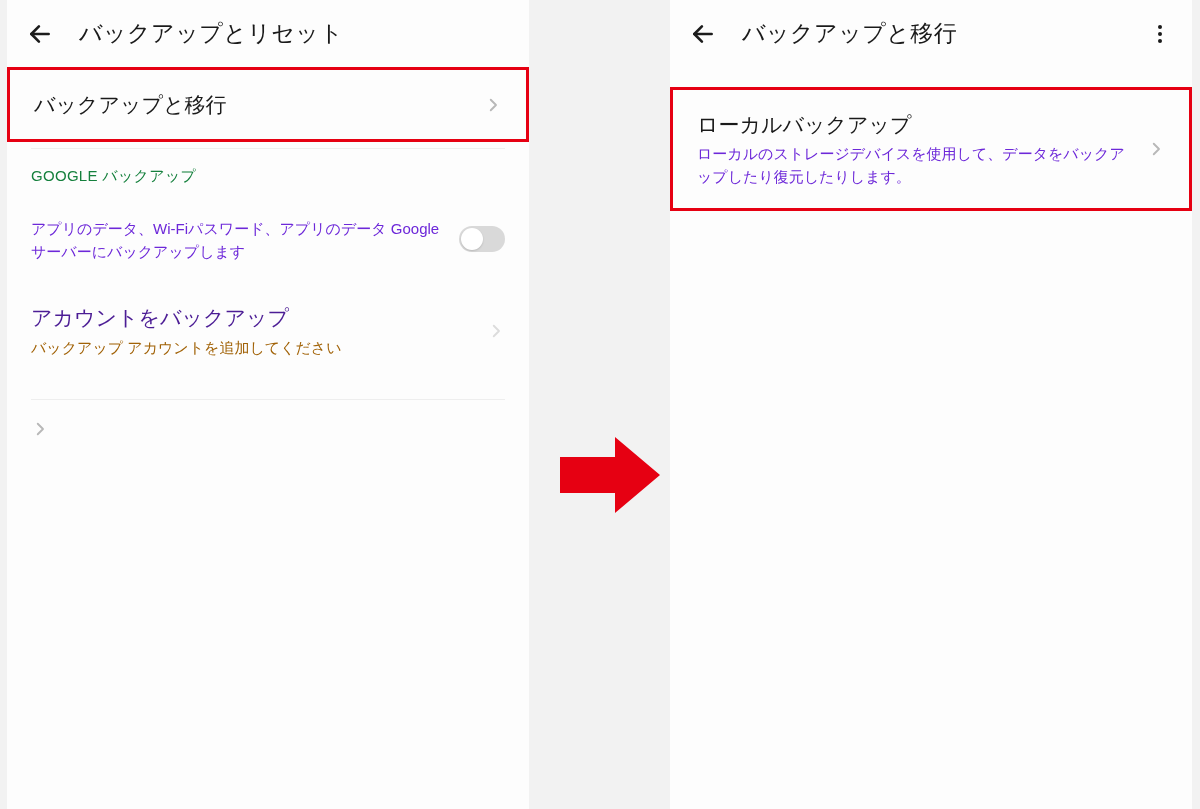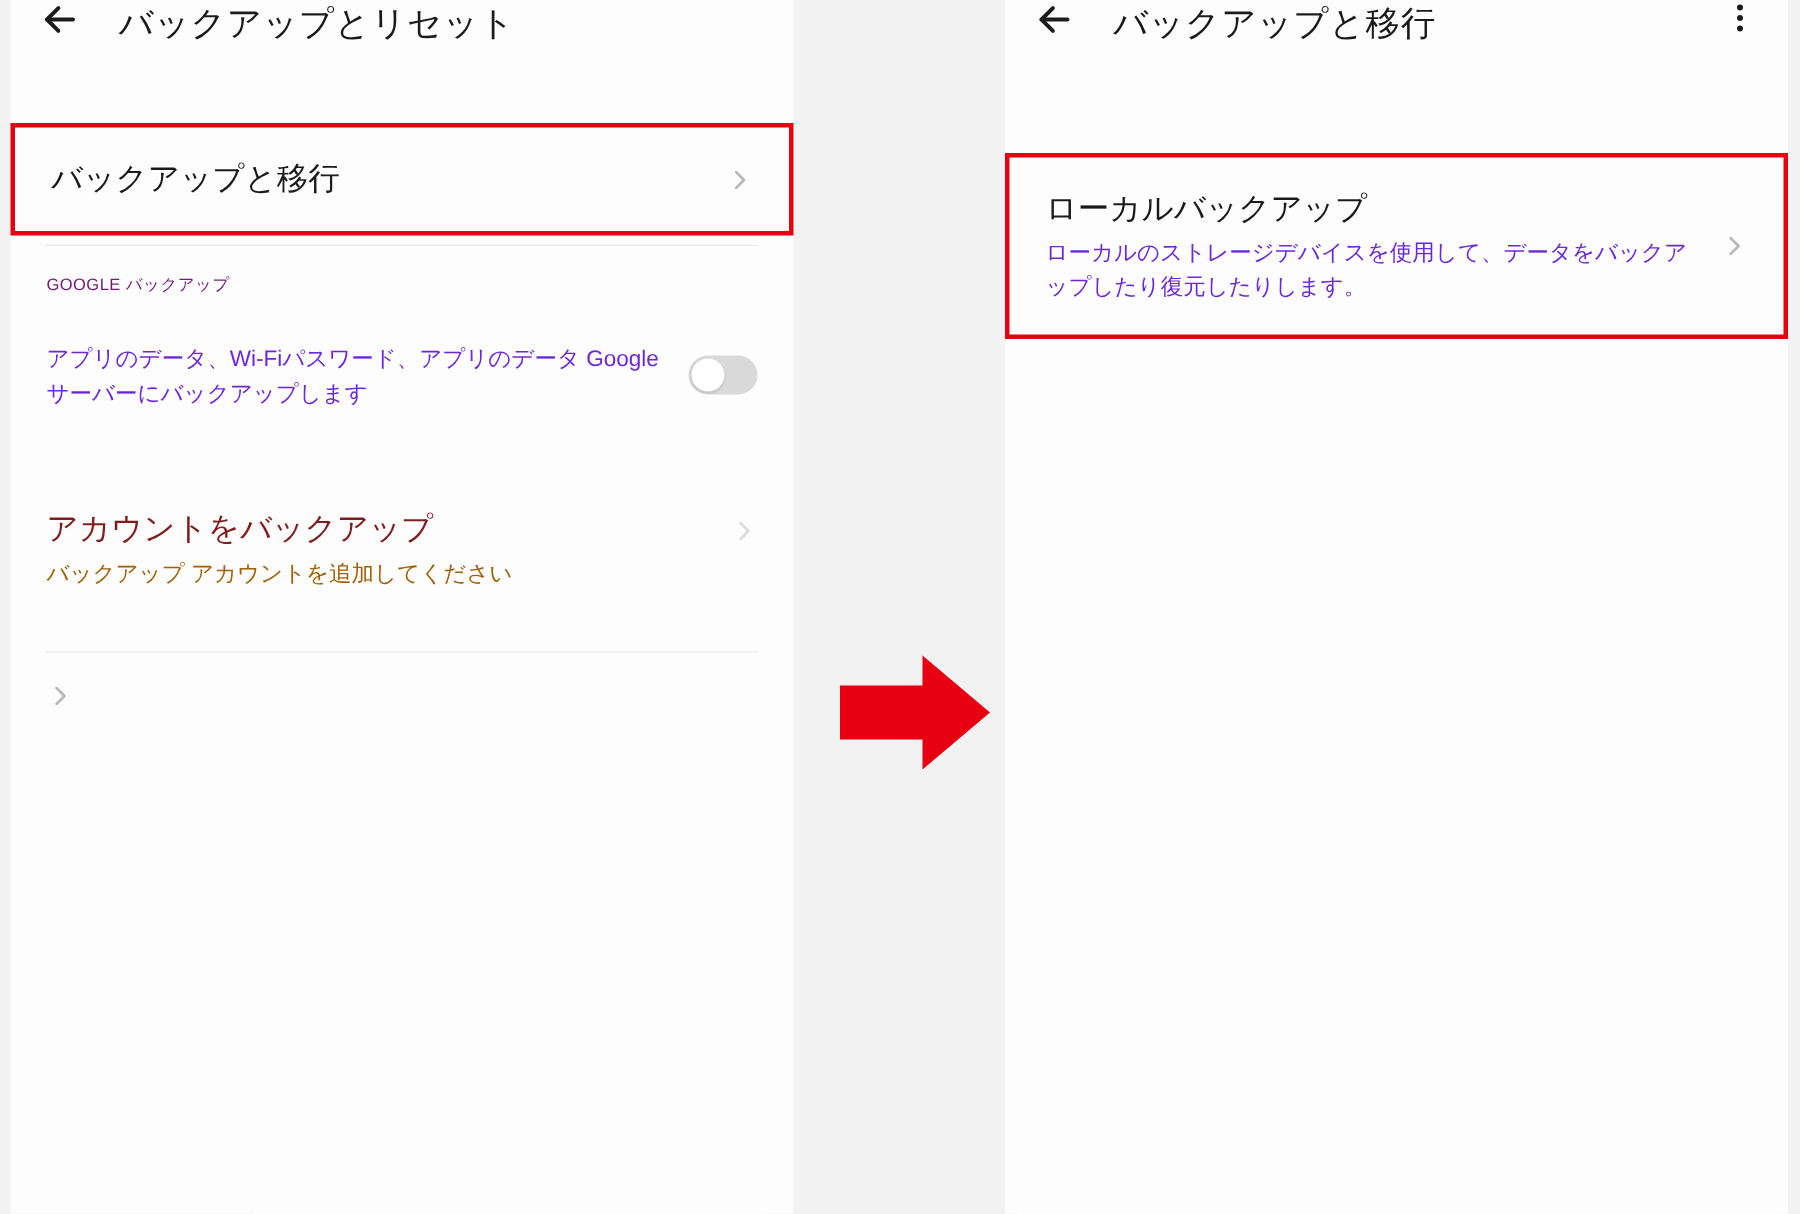--- a/index.html
+++ b/index.html
@@ -16,21 +16,22 @@
     background: #fdfdfd;
     width: 522px;
     top: 0;
     bottom: 0;
   }
   .phone.left  { left: 7px; }
   .phone.right { left: 670px; }
 
   .header {
     display: flex;
-    height: 82px;
+    align-items: center;
+    height: 67px;
     padding: 0 20px;
   }
   .back-arrow {
     width: 26px; height: 26px;
     color: #1c1c1c;
     flex: none;
     margin-right: 26px;
   }
   .header-title {
     font-size: 23px;
@@ -59,31 +60,31 @@
     font-size: 21px;
     color: #1a1a1a;
     line-height: 1.4;
   }
   .row .sub {
     font-size: 15px;
     color: #6d28d9;
     line-height: 1.5;
     margin-top: 4px;
   }
-  .row.disabled .title { color: #7f1d1d; margin-top: 24px; }
+  .row.disabled .title { color: #4c1d95; }
   .row.disabled .sub   { color: #a16207; }
   .chevron {
     width: 18px; height: 18px;
     color: #b8b8b8;
     flex: none;
   }
 
   .section-label {
-    font-size: 11px;
-    color: #701a75;
+    font-size: 15px;
+    color: #15803d;
     padding: 18px 24px 8px;
     letter-spacing: 0.3px;
   }
 
   .divider {
     height: 1px;
     background: #eee;
     margin: 0 24px;
   }
 

